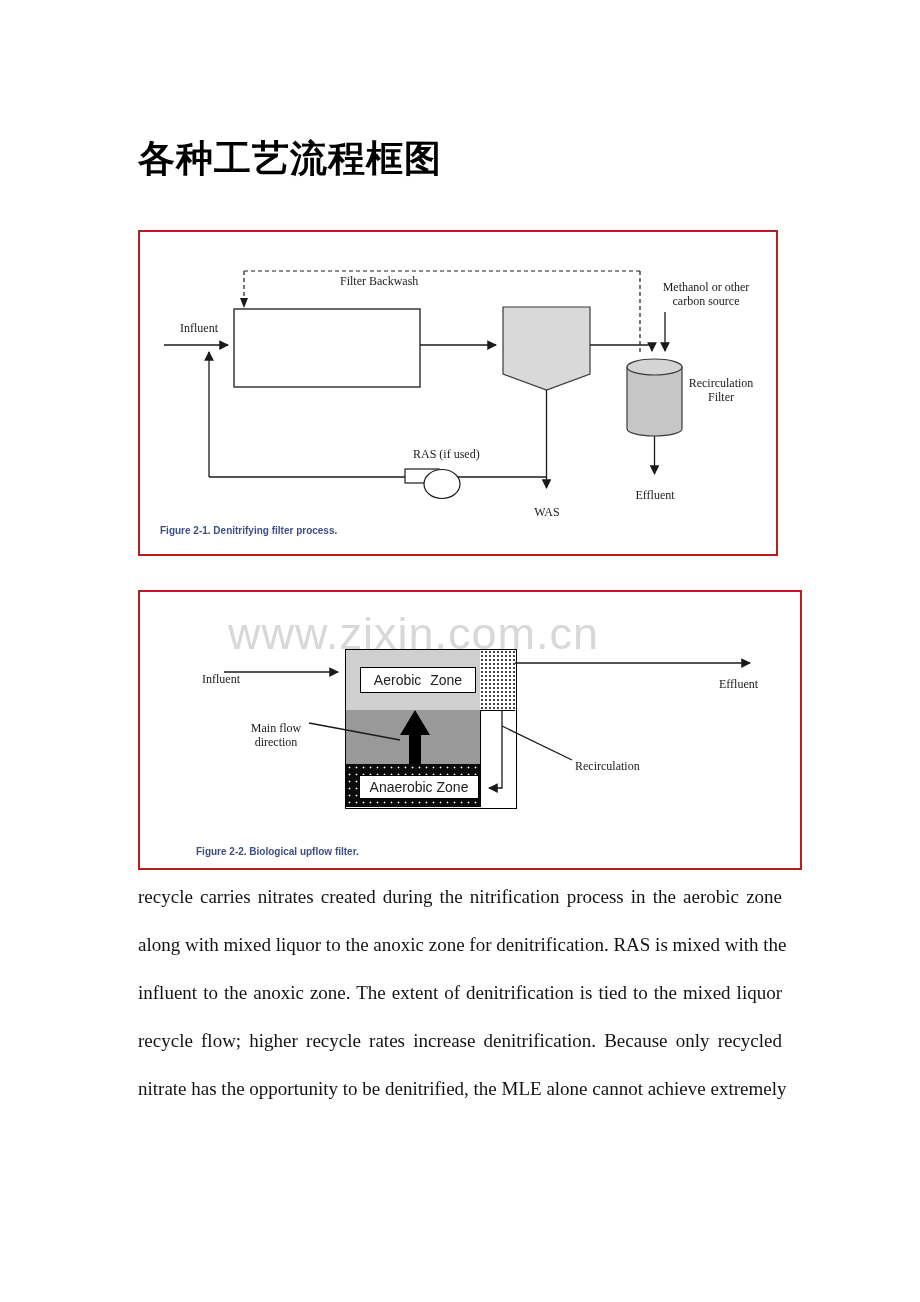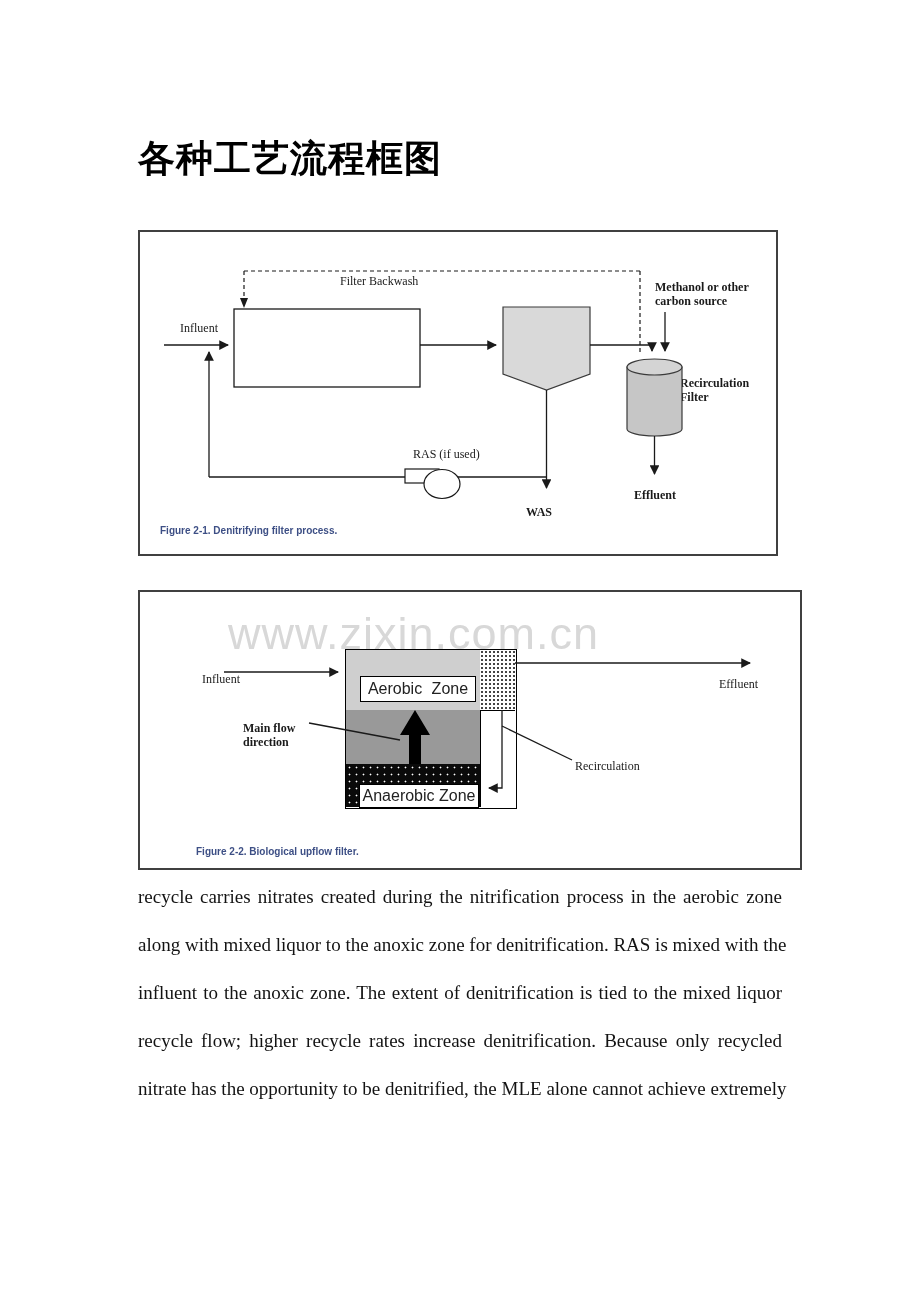--- a/index.html
+++ b/index.html
@@ -9,30 +9,30 @@
   }
   .abs{position:absolute;}
 
   
   #page-title{
     left:138px;top:134px;font-size:37px;font-weight:bold;letter-spacing:1px;
     font-family:"Liberation Serif", serif;color:#000000;
   }
 
   
-  .fig-frame{border:2px solid #404040;background:#fff;}
+  .fig-frame{border:2px solid #b91c1c;background:#fff;}
   #fig1{left:138px;top:230px;width:636px;height:322px;}
   #fig2{left:138px;top:590px;width:636px;height:276px;padding-left:24px;}
   .fig-frame svg{position:absolute;left:0;top:0;pointer-events:none;z-index:5;}
 
   .dlabel{
     position:absolute;font-size:12px;line-height:13.5px;color:#1a1a1a;
     font-family:"Liberation Serif", serif;white-space:nowrap;z-index:4;
   }
-  .center{text-align:left;white-space:normal;font-weight:bold;}
+  .center{text-align:center;white-space:normal;}
 
   .caption{
     position:absolute;font-family:"Liberation Sans", sans-serif;
     font-weight:bold;font-size:10px;color:#3d4f85;z-index:6;white-space:nowrap;
   }
 
   
   #watermark{
     left:88px;top:16px;font-size:45px;letter-spacing:1px;color:#d8d8d8;
     font-family:"Liberation Sans", sans-serif;z-index:1;white-space:nowrap;
@@ -45,21 +45,21 @@
     left:134px;top:0;width:35px;height:60px;background:#fff;border-bottom:1px solid #000;
     background-image:radial-gradient(circle,#444 0.8px,transparent 0.95px);background-size:4px 4px;
   }
   #anoxic-section{left:0;top:60px;width:134px;height:54px;background:#999999;border-right:1px solid #000;}
   #anaerobic-section{
     left:0;top:114px;width:134px;height:43px;background:#0a0a0a;border-right:1px solid #000;
     background-image:radial-gradient(circle,#fff 0.9px,transparent 1.05px);background-size:7px 7px;
   }
   .zone-label{
     position:absolute;background:#fff;border:1px solid #000;display:flex;align-items:center;justify-content:center;
-    font-family:"Liberation Sans", sans-serif;font-size:16px;color:#222;z-index:3;margin-top:9px;
+    font-family:"Liberation Sans", sans-serif;font-size:14px;color:#222;z-index:3;
   }
   #aerobic-label{left:14px;top:17px;width:114px;height:24px;word-spacing:5px;}
   #anaerobic-label{left:13px;top:125px;width:118px;height:22px;}
 
   
   #body-text{left:138px;top:873px;width:644px;}
   .pline{
     font-size:19px;line-height:48px;height:48px;color:#131313;
     text-align:justify;text-align-last:justify;white-space:nowrap;
   }

